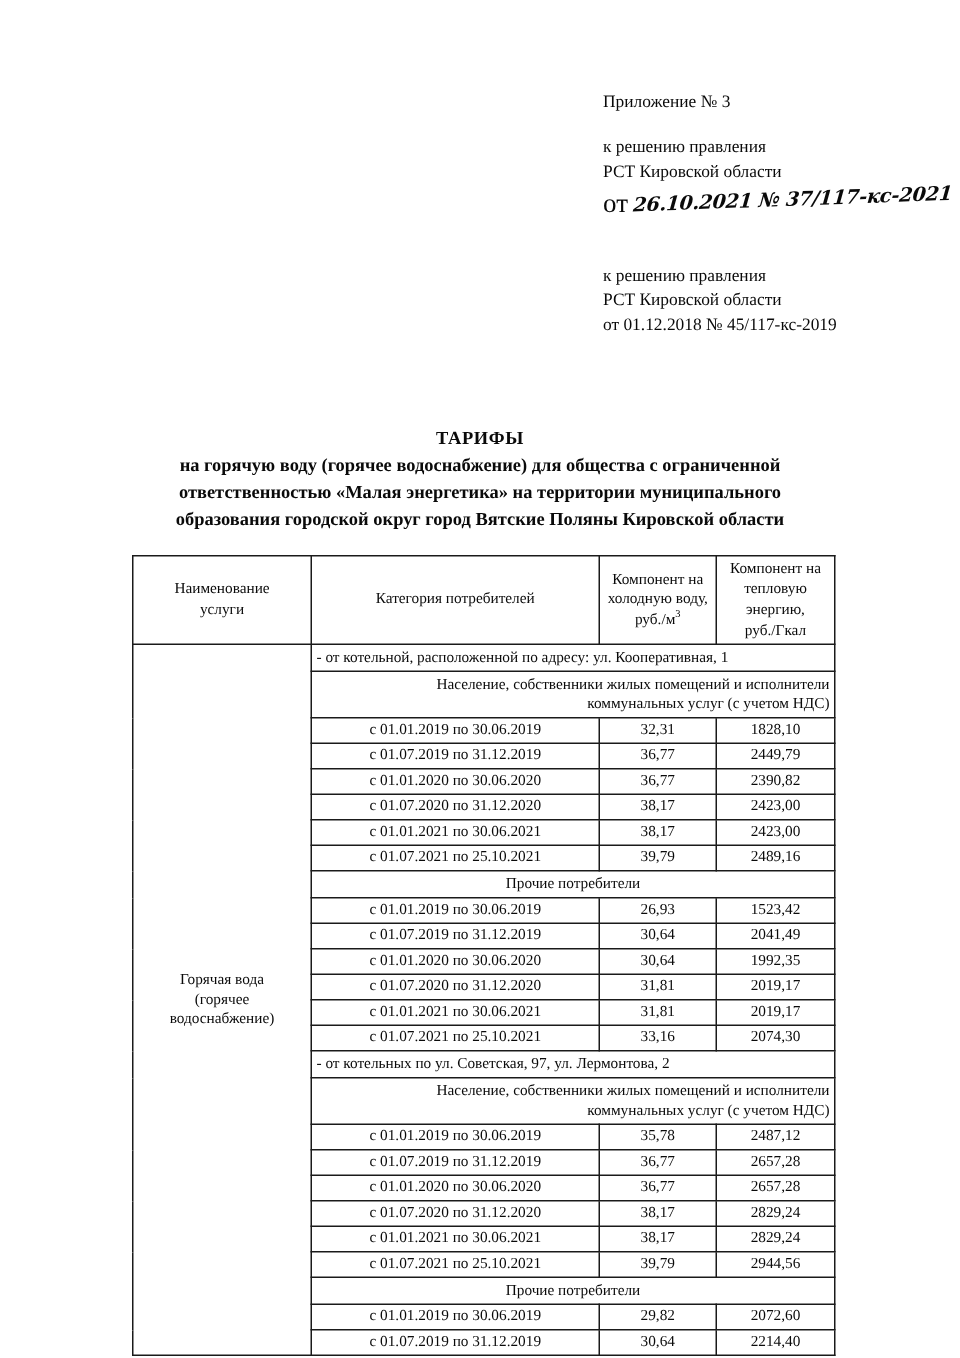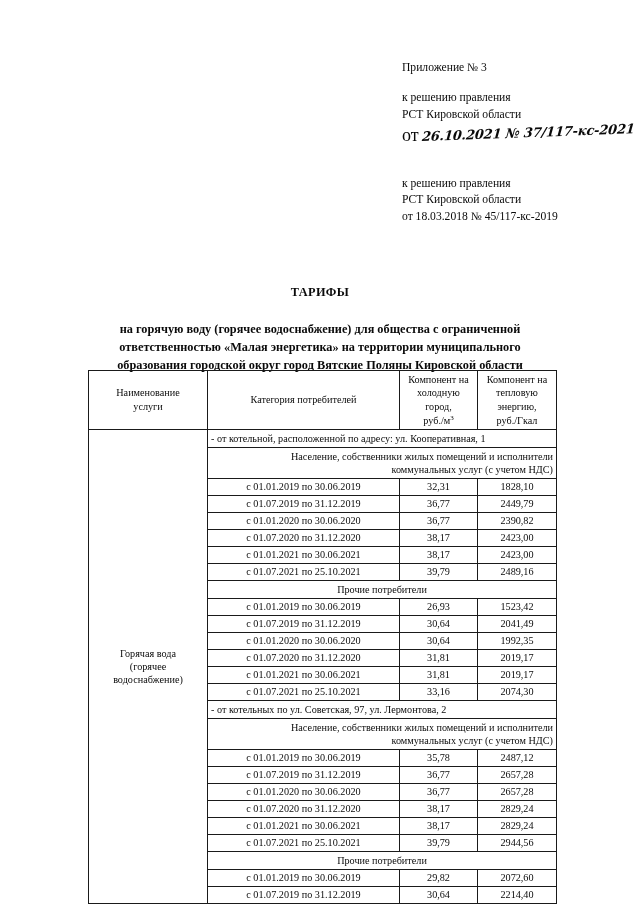--- a/index.html
+++ b/index.html
@@ -71,21 +71,21 @@
     left: 70px;
     top: 283px;
     width: 500px;
     text-align: center;
     font-weight: bold;
     font-size: 12.3px;
     line-height: 1.47;
   }
   .title-main {
     letter-spacing: 0.4px;
-    margin-bottom: 19px;
+    margin-bottom: 0;
   }
 
   
   .tariff-table {
     position: absolute;
     left: 88px;
     top: 370px;
     width: 468px;
     border-collapse: collapse;
     table-layout: fixed;
@@ -155,21 +155,21 @@
   <div class="header-block">
     <div class="header-line">Приложение № 3</div>
     <div class="header-gap"></div>
     <div class="header-line">к решению правления</div>
     <div class="header-line">РСТ Кировской области</div>
     <div class="header-line"><span class="hand-prefix">от</span>&nbsp;<span class="hand-line">26.10.2021 № 37/117-кс-2021</span></div>
     <div class="header-gap-sm"></div>
     <div class="header-gap"></div>
     <div class="header-line">к решению правления</div>
     <div class="header-line">РСТ Кировской области</div>
-    <div class="header-line">от 18.03.2018 № 45/117-кс-2019</div>
+    <div class="header-line">от 01.12.2018 № 45/117-кс-2019</div>
   </div>
 
   <div class="title-block">
     <div class="title-main">ТАРИФЫ</div>
     <div>на горячую воду (горячее водоснабжение) для общества с ограниченной</div>
     <div>ответственностью «Малая энергетика» на территории муниципального</div>
     <div>образования городской округ город Вятские Поляны Кировской области</div>
   </div>
 
   <table class="tariff-table">
@@ -183,21 +183,21 @@
       <tr>
         <th>
           <div>Наименование</div>
           <div>услуги</div>
         </th>
         <th>
           <div>Категория потребителей</div>
         </th>
         <th>
           <div>Компонент на</div>
-          <div>холодную город,</div>
+          <div>холодную воду,</div>
           <div><span>руб./м</span><sup class="m3">3</sup></div>
         </th>
         <th>
           <div>Компонент на</div>
           <div>тепловую</div>
           <div>энергию,</div>
           <div>руб./Гкал</div>
         </th>
       </tr>
     </thead>

